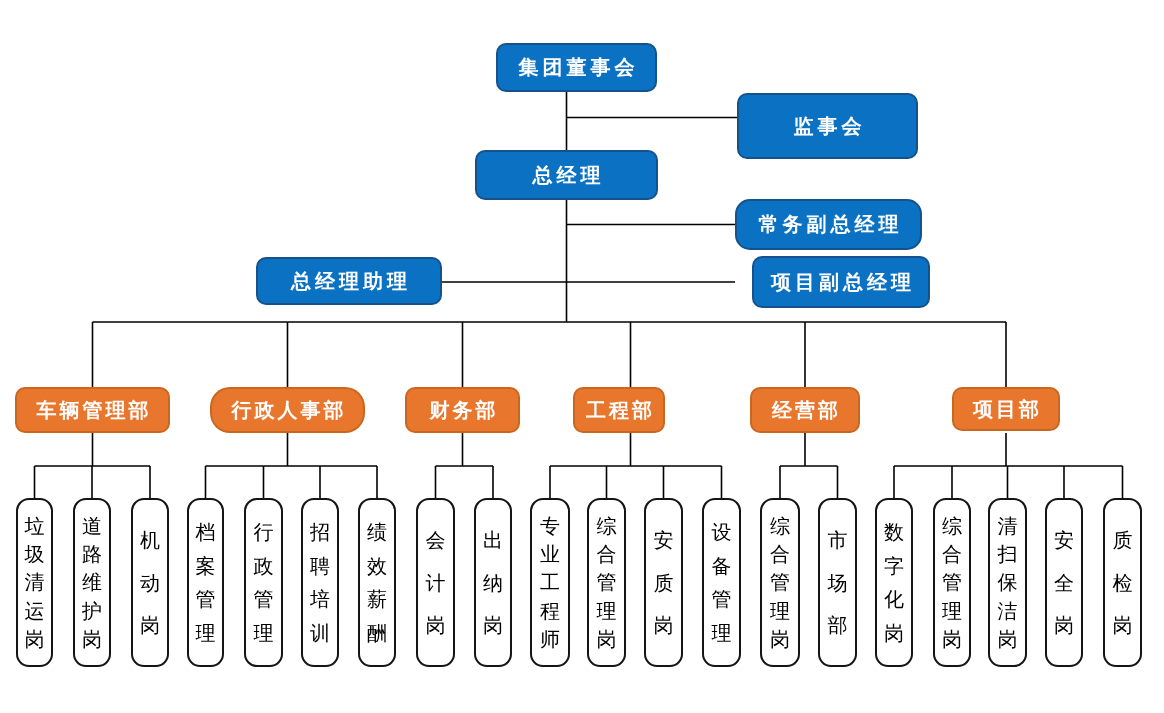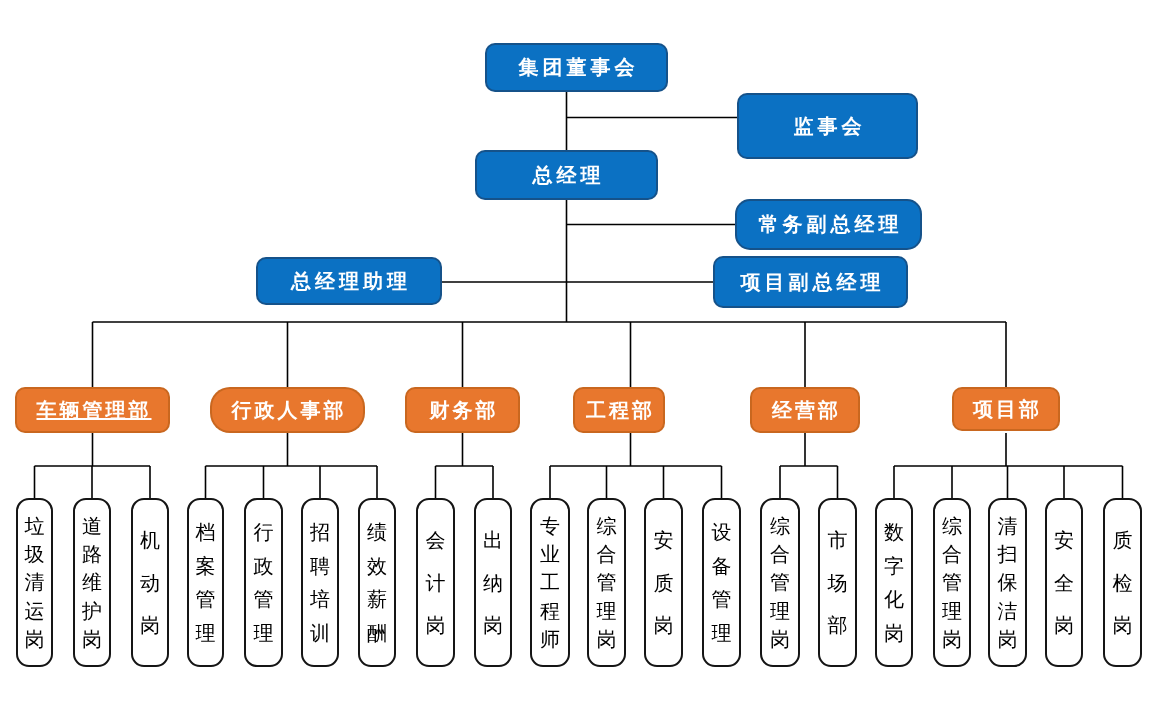--- a/index.html
+++ b/index.html
@@ -102,27 +102,27 @@
       <line x1="1006" y1="322" x2="1006" y2="387" stroke="#000000" stroke-width="1.6"></line>
       <line x1="1006" y1="433" x2="1006" y2="466" stroke="#000000" stroke-width="1.6"></line>
       <line x1="894" y1="466" x2="1122.5" y2="466" stroke="#000000" stroke-width="1.6"></line>
       <line x1="894" y1="466" x2="894" y2="498" stroke="#000000" stroke-width="1.6"></line>
       <line x1="952" y1="466" x2="952" y2="498" stroke="#000000" stroke-width="1.6"></line>
       <line x1="1007.5" y1="466" x2="1007.5" y2="498" stroke="#000000" stroke-width="1.6"></line>
       <line x1="1064" y1="466" x2="1064" y2="498" stroke="#000000" stroke-width="1.6"></line>
       <line x1="1122.5" y1="466" x2="1122.5" y2="498" stroke="#000000" stroke-width="1.6"></line>
       <line x1="92.5" y1="322" x2="1006" y2="322" stroke="#000000" stroke-width="1.6"></line>
     </svg>
-<div class="node exec" style="left: 485px; top: 43px; width: 183px; height: 49px; background: rgb(11, 113, 195);">集团董事会</div>
+<div class="node exec" style="left: 496px; top: 43px; width: 161px; height: 49px; background: rgb(11, 113, 195);">集团董事会</div>
     <div class="node exec" style="left: 737px; top: 93px; width: 181px; height: 66px; background: rgb(11, 113, 195);">监事会</div>
     <div class="node exec" style="left: 475px; top: 150px; width: 183px; height: 50px; background: rgb(11, 113, 195);">总经理</div>
     <div class="node exec" style="left: 735px; top: 199px; width: 187px; height: 51px; background: rgb(11, 113, 195); border-radius: 15px;">常务副总经理</div>
     <div class="node exec" style="left: 256px; top: 257px; width: 186px; height: 48px; background: rgb(11, 113, 195);">总经理助理</div>
-    <div class="node exec" style="left: 713px; top: 256px; width: 195px; height: 52px; background: rgb(11, 113, 195);">项目副总经理</div>
-    <div class="node dept" style="left: 15px; top: 387px; width: 155px; height: 46px; background: rgb(232, 119, 45); text-decoration: underline;">车辆管理部</div>
+    <div class="node exec" style="left: 752px; top: 256px; width: 178px; height: 52px; background: rgb(11, 113, 195);">项目副总经理</div>
+    <div class="node dept" style="left: 15px; top: 387px; width: 155px; height: 46px; background: rgb(232, 119, 45);">车辆管理部</div>
     <div class="node pos" style="left: 16px; top: 498px; width: 37px; height: 169px;">
       <span class="ch">垃</span>
       <span class="ch">圾</span>
       <span class="ch">清</span>
       <span class="ch">运</span>
       <span class="ch">岗</span>
     </div>
     <div class="node pos" style="left: 73px; top: 498px; width: 38px; height: 169px;">
       <span class="ch">道</span>
       <span class="ch">路</span>

